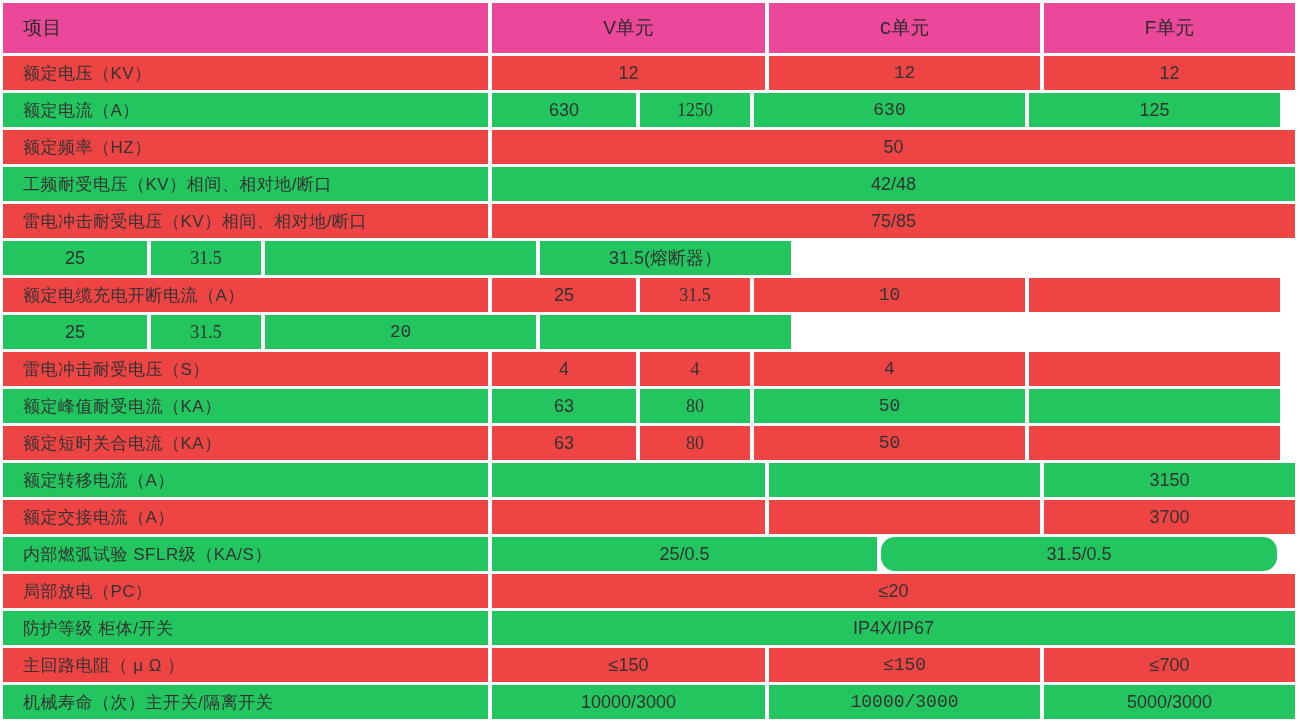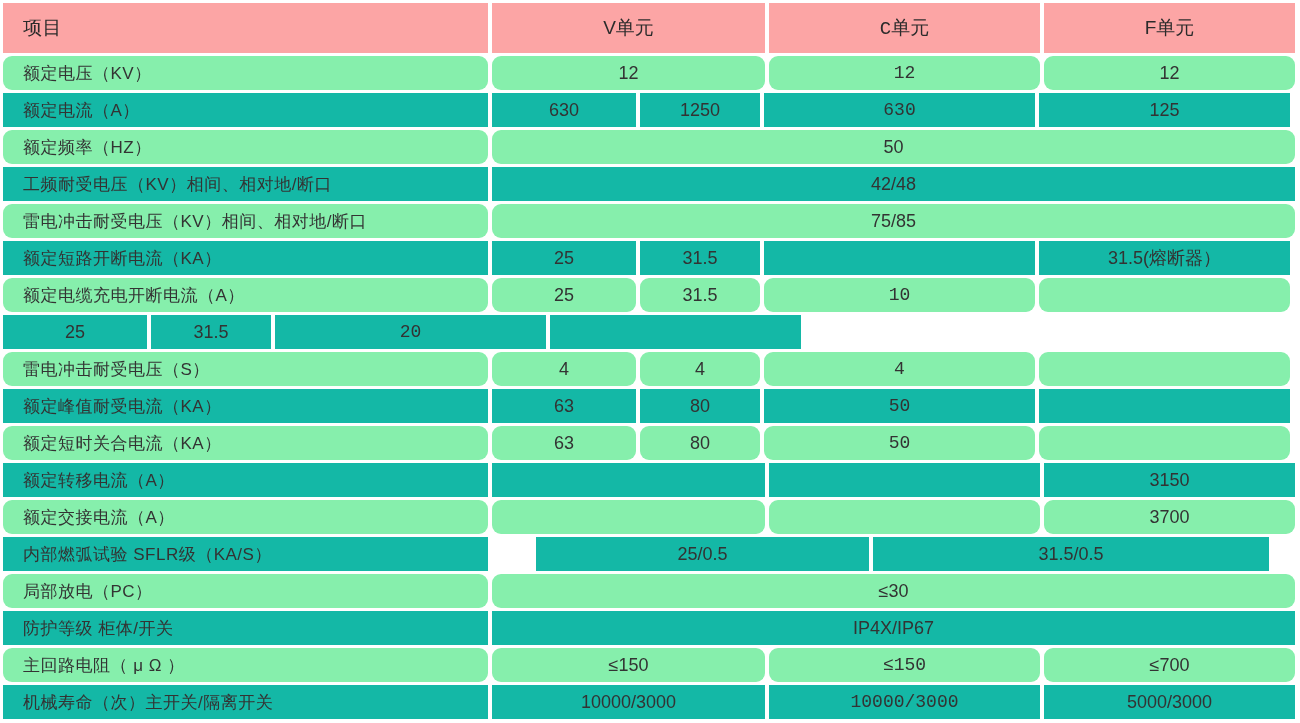--- a/index.html
+++ b/index.html
@@ -14,38 +14,38 @@
     display:flex; flex-direction:column; row-gap:3px;
   }
   .row{ display:flex; column-gap:4px; height:34px; }
   .row.header{ height:50px; }
   .cell{
     display:flex; align-items:center; justify-content:center;
     color:#333333; font-size:18px; box-sizing:border-box;
     flex:0 0 auto;
   }
   .row.header .cell{
-    background:#fca5a5; color:#2b2b2b; font-size:19px;
+    background:#ec4899; color:#2b2b2b; font-size:19px;
   }
-  .row.light .cell{ background:#86efac;border-radius:9px; }
-  .row.dark  .cell{ background:#14b8a6; }
+  .row.light .cell{ background:#ef4444; }
+  .row.dark  .cell{ background:#22c55e; }
   .cell.label{
     justify-content:flex-start; padding-left:20px; font-size:17px;
     letter-spacing:0.5px;
   }
   
   .w-label{ width:485px; }
   .w-v1{ width:144px; }
-  .w-v2{ width:120px; }
+  .w-v2{ width:110px;font-family:Liberation Serif, serif; }
   .w-c { width:271px;font-family:Liberation Mono, monospace; }
   .w-f { width:251px; }
   .w-v { width:273px; }   
   .w-all{ width:803px; }  
-  .w-arc1{ width:333px;margin-left:44px; } 
-  .w-arc2{ width:396px; } 
+  .w-arc1{ width:385px; } 
+  .w-arc2{ width:396px;border-radius:14px; } 
 </style>
 </head>
 <body>
 
 <div class="spec-table">
 
   <div class="row header">
     <div class="cell label w-label">项目</div>
     <div class="cell w-v">V单元</div>
     <div class="cell w-c">C单元</div>
@@ -76,21 +76,20 @@
     <div class="cell label w-label">工频耐受电压（KV）相间、相对地/断口</div>
     <div class="cell w-all">42/48</div>
   </div>
 
   <div class="row light">
     <div class="cell label w-label">雷电冲击耐受电压（KV）相间、相对地/断口</div>
     <div class="cell w-all">75/85</div>
   </div>
 
   <div class="row dark">
-    <div class="cell label w-label">额定短路开断电流（KA）</div>
     <div class="cell w-v1">25</div>
     <div class="cell w-v2">31.5</div>
     <div class="cell w-c"></div>
     <div class="cell w-f">31.5(熔断器）</div>
   </div>
 
   <div class="row light">
     <div class="cell label w-label">额定电缆充电开断电流（A）</div>
     <div class="cell w-v1">25</div>
     <div class="cell w-v2">31.5</div>
@@ -144,21 +143,21 @@
   </div>
 
   <div class="row dark">
     <div class="cell label w-label">内部燃弧试验 SFLR级（KA/S）</div>
     <div class="cell w-arc1">25/0.5</div>
     <div class="cell w-arc2">31.5/0.5</div>
   </div>
 
   <div class="row light">
     <div class="cell label w-label">局部放电（PC）</div>
-    <div class="cell w-all">≤30</div>
+    <div class="cell w-all">≤20</div>
   </div>
 
   <div class="row dark">
     <div class="cell label w-label">防护等级  柜体/开关</div>
     <div class="cell w-all">IP4X/IP67</div>
   </div>
 
   <div class="row light">
     <div class="cell label w-label">主回路电阻（ μ Ω ）</div>
     <div class="cell w-v">≤150</div>

